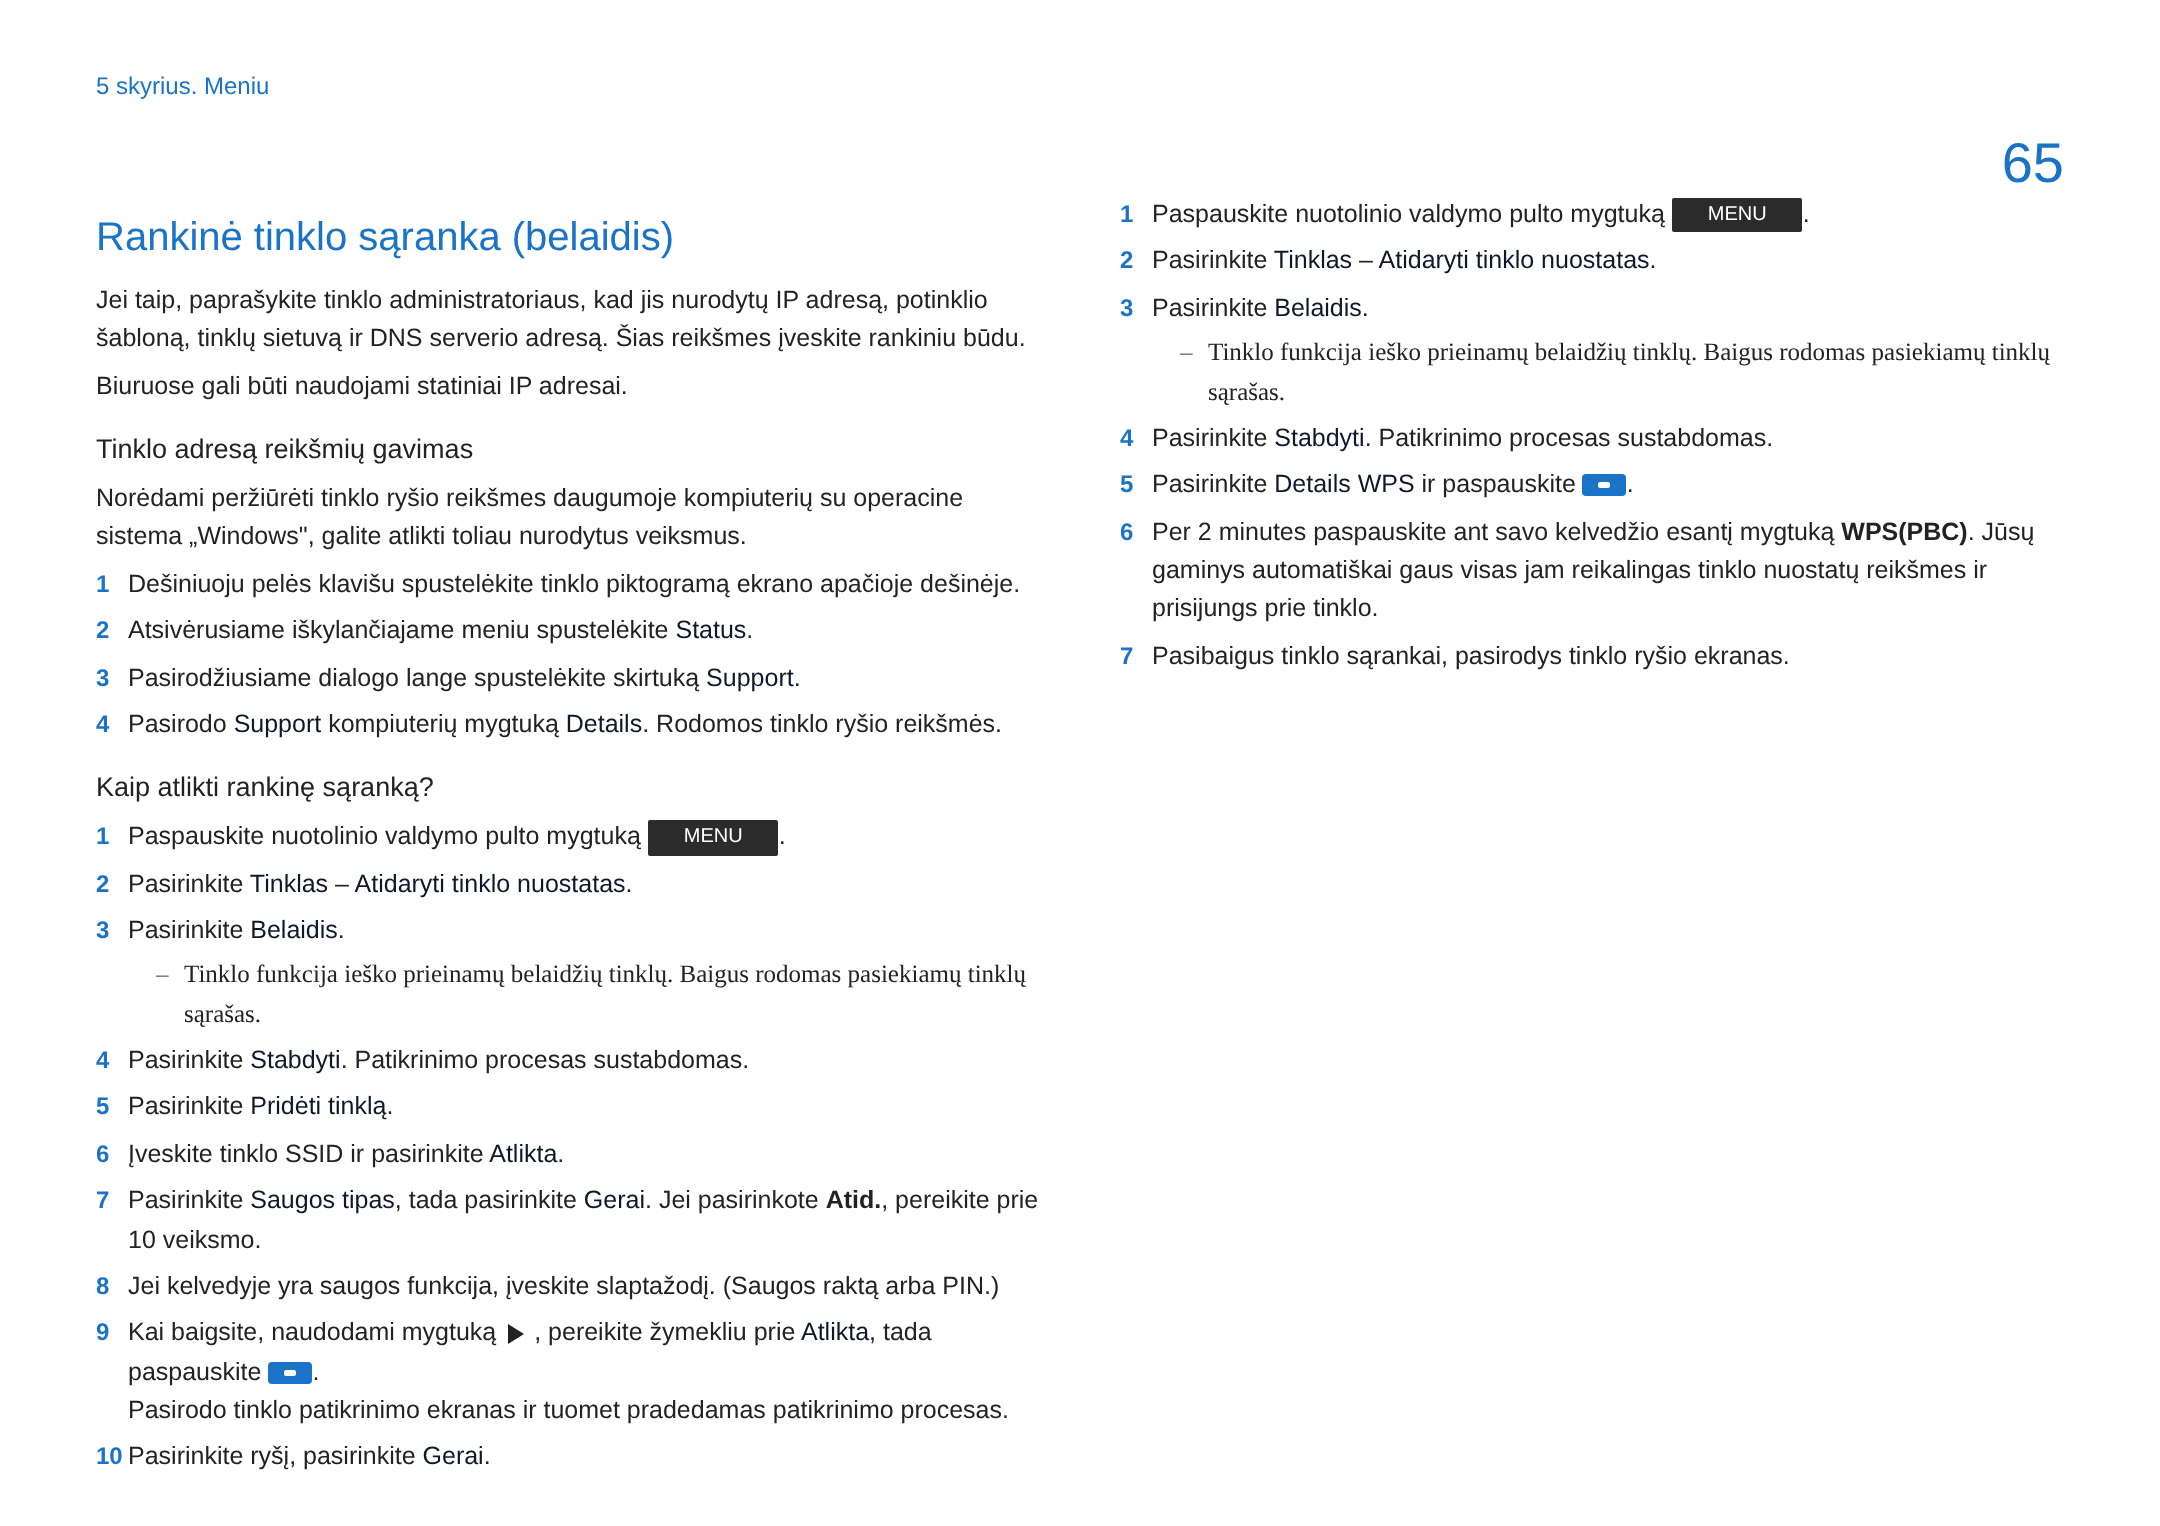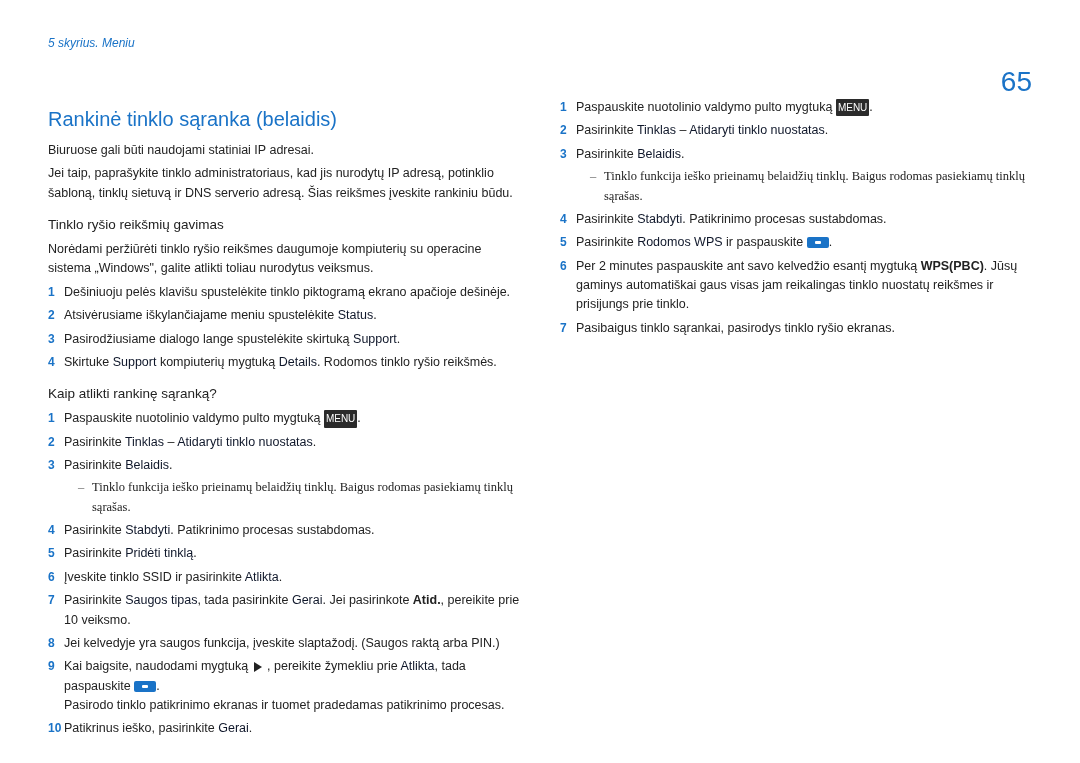--- a/index.html
+++ b/index.html
@@ -18,21 +18,20 @@
     display: flex;
     gap: 40px;
     position: relative;
   }
   .header-left {
     position: absolute;
     top: 34px;
     left: 48px;
     color: #1a73c7;
     font-size: 12px;
-    font-style: italic;
   }
   .header-right {
     position: absolute;
     top: 14px;
     right: 48px;
     color: #1a73c7;
     font-size: 28px;
     font-weight: 300;
     margin-top: 46px;
   }
@@ -93,21 +92,21 @@
     position: absolute;
     left: 0;
     color: #666;
   }
   .link { color: #0f172a; }
   .menu-badge {
     display: inline-block;
     background: #2b2b2b;
     color: #fff;
     font-size: 10px;
-    padding: 1px 2px;
+    padding: 1px 18px;
     border-radius: 1px;
     vertical-align: middle;
   }
   .play-icon {
     display: inline-block;
     width: 0; height: 0;
     border-left: 8px solid #222;
     border-top: 5px solid transparent;
     border-bottom: 5px solid transparent;
     vertical-align: middle;
@@ -127,36 +126,36 @@
 <body>
 
 <div class="header-left">5 skyrius. Meniu</div>
 <div class="header-right">65</div>
 
 <div class="page">
 
   <div class="col">
 
     <div class="section-title">Rankinė tinklo sąranka (belaidis)</div>
+    <p>Jei taip, paprašykite tinklo administratoriaus, kad jis nurodytų IP adresą, potinklio šabloną, tinklų sietuvą ir DNS serverio adresą. Šias reikšmes įveskite rankiniu būdu.</p>
     <p>Biuruose gali būti naudojami statiniai IP adresai.</p>
-    <p>Jei taip, paprašykite tinklo administratoriaus, kad jis nurodytų IP adresą, potinklio šabloną, tinklų sietuvą ir DNS serverio adresą. Šias reikšmes įveskite rankiniu būdu.</p>
-
-    <div class="sub-title">Tinklo ryšio reikšmių gavimas</div>
+
+    <div class="sub-title">Tinklo adresą reikšmių gavimas</div>
     <p>Norėdami peržiūrėti tinklo ryšio reikšmes daugumoje kompiuterių su operacine sistema „Windows", galite atlikti toliau nurodytus veiksmus.</p>
 
     <ol>
       <li>Dešiniuoju pelės klavišu spustelėkite tinklo piktogramą ekrano apačioje dešinėje.</li>
       <li>
         <span>Atsivėrusiame iškylančiajame meniu spustelėkite </span><span class="link">Status</span><span>.</span>
       </li>
       <li>
         <span>Pasirodžiusiame dialogo lange spustelėkite skirtuką </span><span class="link">Support</span><span>.</span>
       </li>
       <li>
-        <span>Skirtuke </span><span class="link">Support</span><span> kompiuterių mygtuką </span><span class="link">Details</span><span>. Rodomos tinklo ryšio reikšmės.</span>
+        <span>Pasirodo </span><span class="link">Support</span><span> kompiuterių mygtuką </span><span class="link">Details</span><span>. Rodomos tinklo ryšio reikšmės.</span>
       </li>
     </ol>
 
     <div class="sub-title">Kaip atlikti rankinę sąranką?</div>
 
     <ol>
       <li>
         <span>Paspauskite nuotolinio valdymo pulto mygtuką </span><span class="menu-badge">MENU</span><span>.</span>
       </li>
       <li>
@@ -182,21 +181,21 @@
       </li>
       <li>Jei kelvedyje yra saugos funkcija, įveskite slaptažodį. (Saugos raktą arba PIN.)</li>
       <li>
         <span>Kai baigsite, naudodami mygtuką </span><span class="play-icon"></span><span> , pereikite žymekliu prie </span><span class="link">Atlikta</span><span>, tada paspauskite </span><span class="enter-icon"><svg width="14" height="9" viewBox="0 0 14 9">
               <rect x="0" y="0" width="14" height="9" fill="none"></rect>
               <rect x="4" y="3" width="6" height="3" fill="#fff" rx="1"></rect>
             </svg></span><span>.</span>
         <div>Pasirodo tinklo patikrinimo ekranas ir tuomet pradedamas patikrinimo procesas.</div>
       </li>
       <li>
-        <span>Patikrinus ieško, pasirinkite </span><span class="link">Gerai</span><span>.</span>
+        <span>Pasirinkite ryšį, pasirinkite </span><span class="link">Gerai</span><span>.</span>
       </li>
     </ol>
 
     <div class="big-title">WPS(PBC)</div>
 
   </div>
 
   <div class="col">
     <ol>
       <li>
@@ -208,21 +207,21 @@
       <li>
         <span>Pasirinkite </span><span class="link">Belaidis</span><span>.</span>
         <ul class="sublist">
           <li>Tinklo funkcija ieško prieinamų belaidžių tinklų. Baigus rodomas pasiekiamų tinklų sąrašas.</li>
         </ul>
       </li>
       <li>
         <span>Pasirinkite </span><span class="link">Stabdyti</span><span>. Patikrinimo procesas sustabdomas.</span>
       </li>
       <li>
-        <span>Pasirinkite </span><span class="link">Rodomos WPS</span><span> ir paspauskite </span><span class="enter-icon"><svg width="14" height="9" viewBox="0 0 14 9">
+        <span>Pasirinkite </span><span class="link">Details WPS</span><span> ir paspauskite </span><span class="enter-icon"><svg width="14" height="9" viewBox="0 0 14 9">
               <rect x="4" y="3" width="6" height="3" fill="#fff" rx="1"></rect>
             </svg></span><span>.</span>
       </li>
       <li>
         <span>Per 2 minutes paspauskite ant savo kelvedžio esantį mygtuką </span><b>WPS(PBC)</b><span>. Jūsų gaminys automatiškai gaus visas jam reikalingas tinklo nuostatų reikšmes ir prisijungs prie tinklo.</span>
       </li>
       <li>Pasibaigus tinklo sąrankai, pasirodys tinklo ryšio ekranas.</li>
     </ol>
   </div>
 

